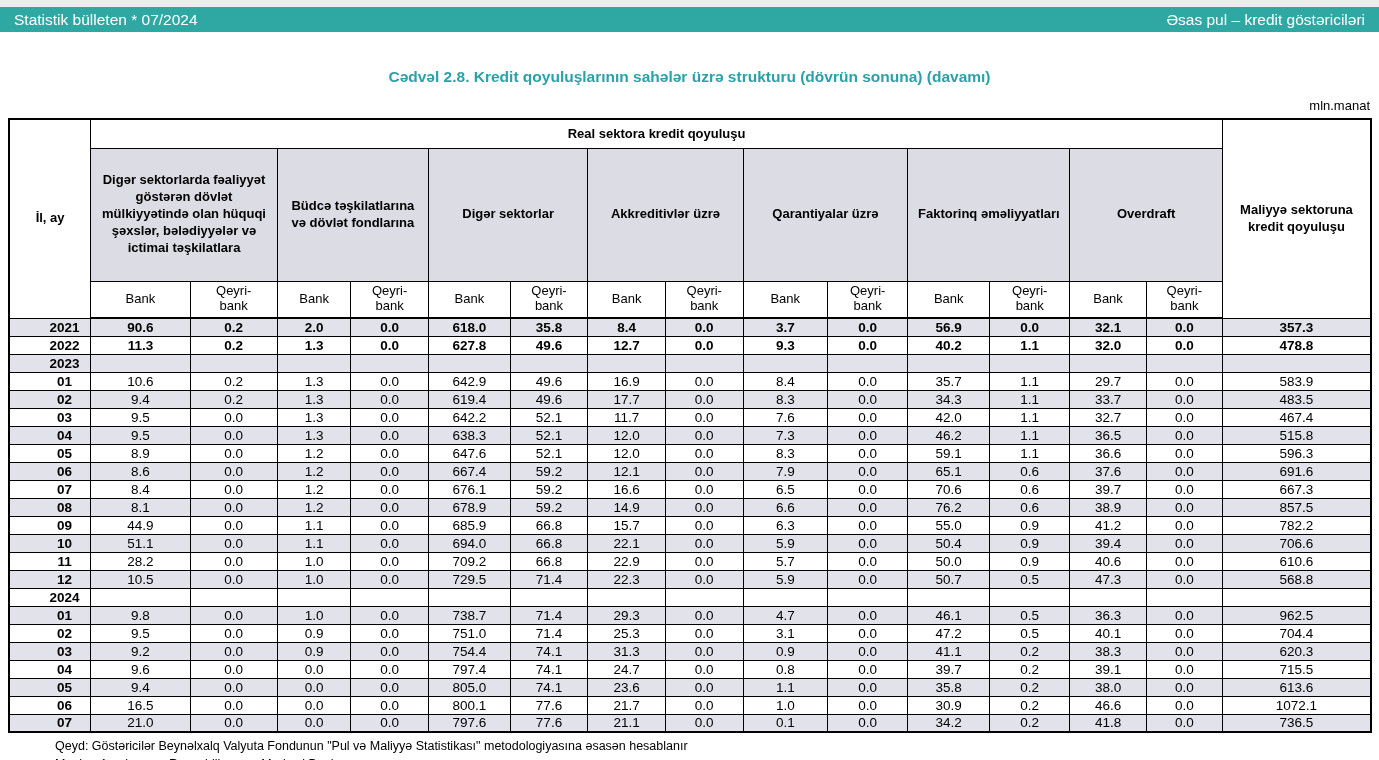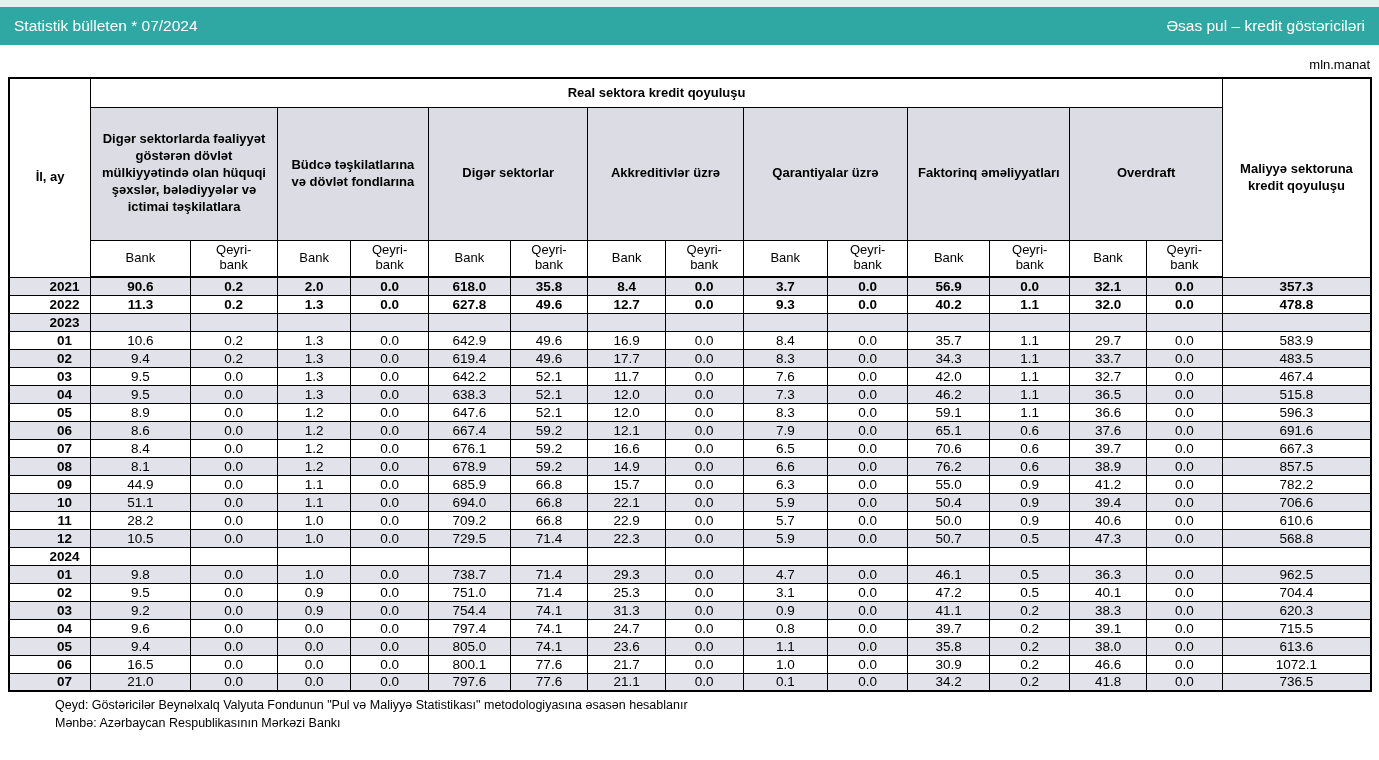--- a/index.html
+++ b/index.html
@@ -4,21 +4,21 @@
 <style>
   * { box-sizing: border-box; margin: 0; padding: 0; }
   html, body { background: #ffffff; }
   .page {
     width: 1379px; height: 760px; position: relative;
     font-family: "Liberation Sans", sans-serif; background: #ffffff;
     overflow: hidden;
   }
   .top-strip { height: 7px; background: #e7eeee; }
   .top-bar {
-    height: 38px; background: #2fa8a4; color: #ffffff;
+    height: 25px; background: #2fa8a4; color: #ffffff;
     display: flex; align-items: center; justify-content: space-between;
     padding: 0 14px; font-size: 15.5px;
   }
   .title-row { margin-top: 36px; text-align: center; }
   .page-title { color: #2ba1a8; font-weight: bold; font-size: 15.5px; }
   .unit-row { text-align: right; padding-right: 9px; margin-top: 10px; }
   .unit-label { font-size: 13px; color: #000; }
   .table-wrap { margin: 4px 7px 0 8px; }
   table {
     width: 1364px; border-collapse: collapse; table-layout: fixed;
@@ -47,20 +47,23 @@
 
 <div class="page">
 
   <div class="top-strip"></div>
 
   <div class="top-bar">
     <span>Statistik bülleten * 07/2024</span>
     <span>Əsas pul – kredit göstəriciləri</span>
   </div>
 
+  <div class="title-row">
+    <span class="page-title">Cədvəl 2.8. Kredit qoyuluşlarının sahələr üzrə strukturu (dövrün sonuna) (davamı)</span>
+  </div>
 
   <div class="unit-row">
     <span class="unit-label">mln.manat</span>
   </div>
 
   <div class="table-wrap">
     <table>
       <colgroup>
         <col style="width:6.0%">
           <col style="width:7.3%">

